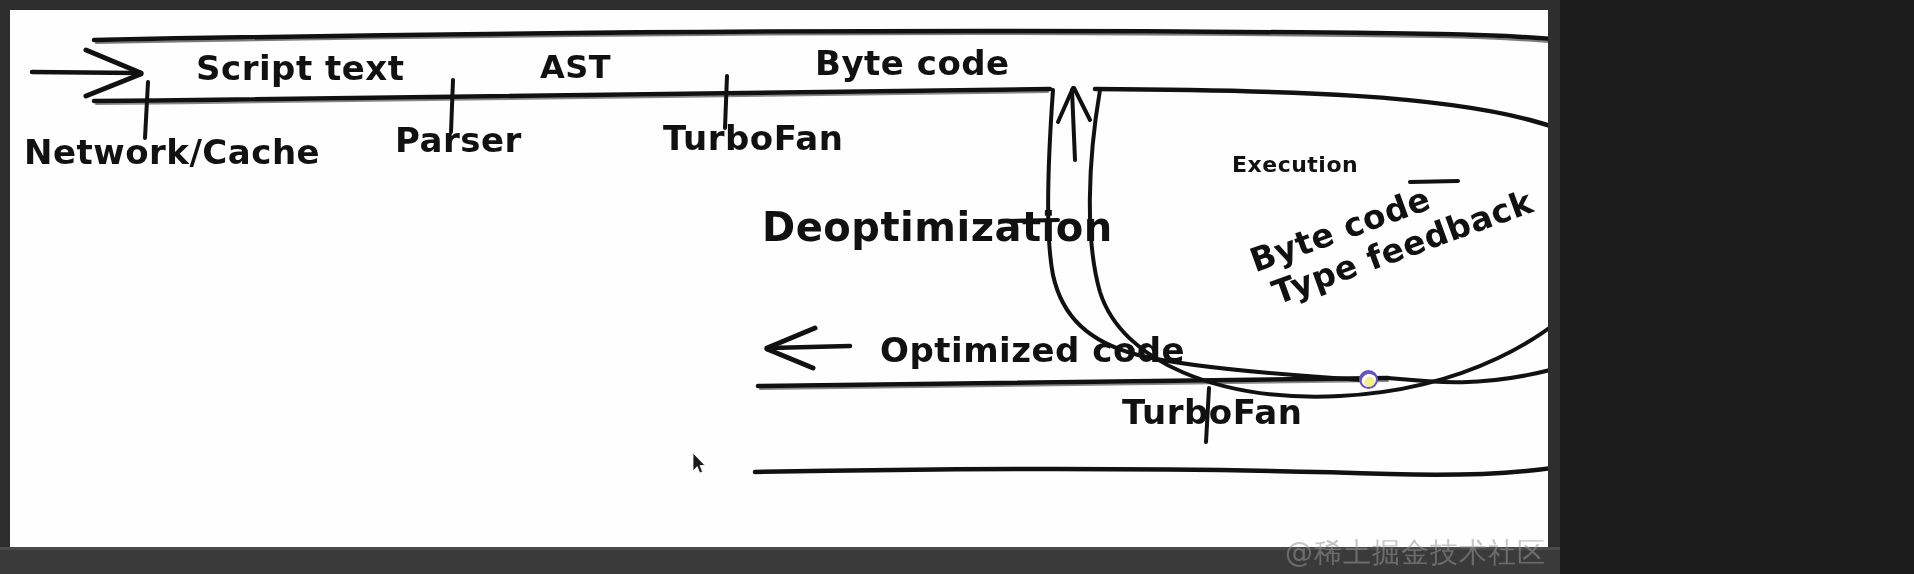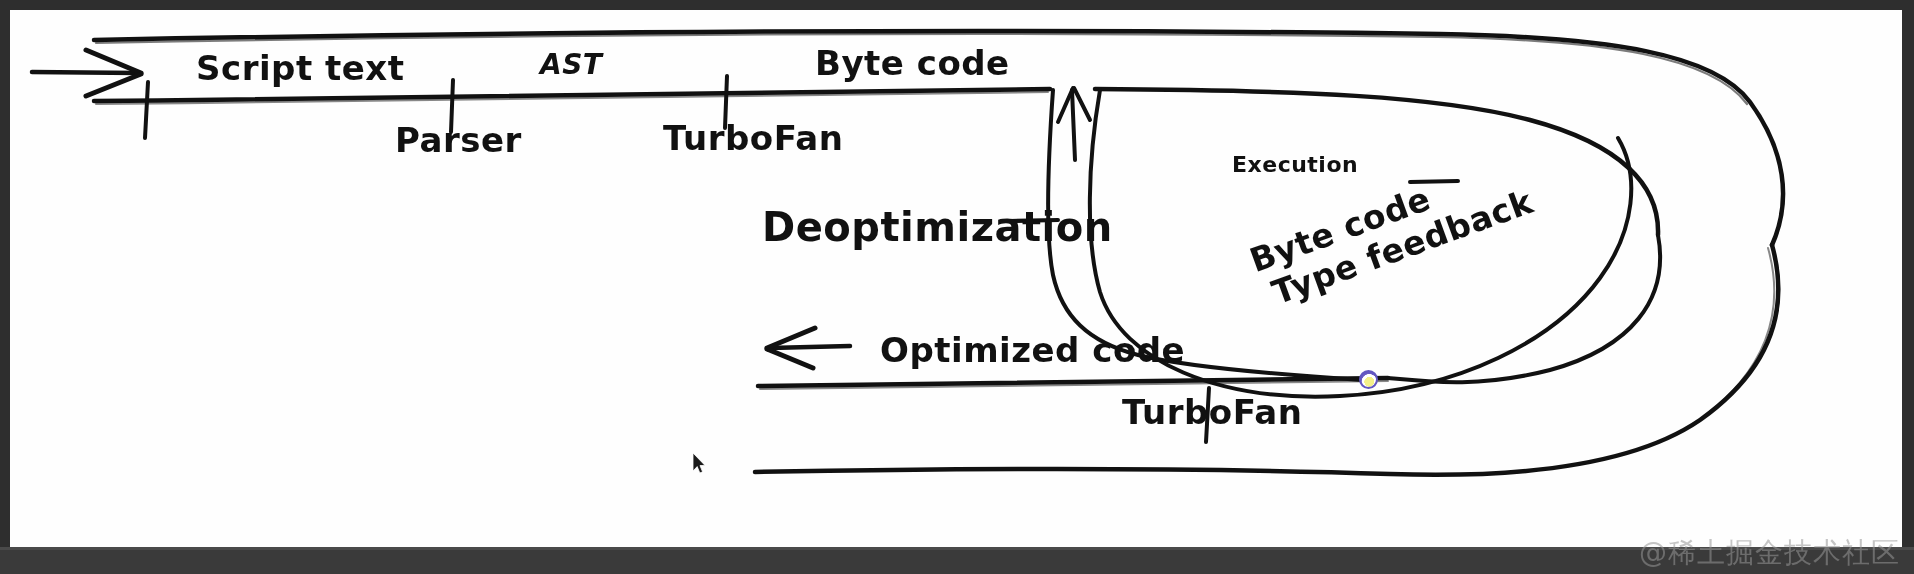--- a/index.html
+++ b/index.html
@@ -2,21 +2,21 @@
 <html><head>
 <meta charset="utf-8">
 <style>
   html, body {
     margin: 0;
     padding: 0;
     background: #1c1c1c;
   }
   #screen {
     position: relative;
-    width: 1914px;
+    width: 1560px;
     height: 574px;
     background: #2e2e2e;
     overflow: hidden;
     font-family: "DejaVu Sans", sans-serif;
   }
   
   #frame-top, #frame-bottom, #frame-left, #frame-right {
     position: absolute;
     background: #2e2e2e;
     z-index: 30;
@@ -54,21 +54,21 @@
     color: #111;
     font-family: "DejaVu Sans", sans-serif;
     font-weight: 600;
     white-space: nowrap;
     letter-spacing: 0.5px;
     z-index: 12;
     transform-origin: left center;
   }
 
   .lbl-script-text   { left: 186px; top: 38px;  font-size: 34px; }
-  .lbl-ast           { left: 530px; top: 38px;  font-size: 28px; font-style: italic; }
+  .lbl-ast           { left: 530px; top: 38px;  font-size: 32px; }
   .lbl-byte-code-top { left: 805px; top: 33px;  font-size: 34px; }
   .lbl-network-cache { left: 14px;  top: 122px; font-size: 34px; }
   .lbl-parser        { left: 385px; top: 110px; font-size: 34px; }
   .lbl-ignition      { left: 653px; top: 108px; font-size: 34px; }
   .lbl-execution     { left: 1222px;top: 142px; font-size: 22px; }
   .lbl-deopt         { left: 752px; top: 194px; font-size: 40px; }
   .lbl-optimized     { left: 870px; top: 320px; font-size: 34px; }
   .lbl-turbofan      { left: 1112px;top: 382px; font-size: 34px; }
 
   .lbl-feedback {
@@ -210,20 +210,21 @@
 
       </g>
     </svg>
 
     <div class="hand-label lbl-script-text">Script text</div>
 
     <div class="hand-label lbl-ast">AST</div>
 
     <div class="hand-label lbl-byte-code-top">Byte code</div>
 
+    <div class="hand-label lbl-network-cache">Network/Cache</div>
 
     <div class="hand-label lbl-parser">Parser</div>
 
     <div class="hand-label lbl-ignition">TurboFan</div>
 
     <div class="hand-label lbl-execution">Execution</div>
 
     <div class="hand-label lbl-deopt">Deoptimization</div>
 
     <div class="hand-label lbl-optimized">Optimized code</div>

